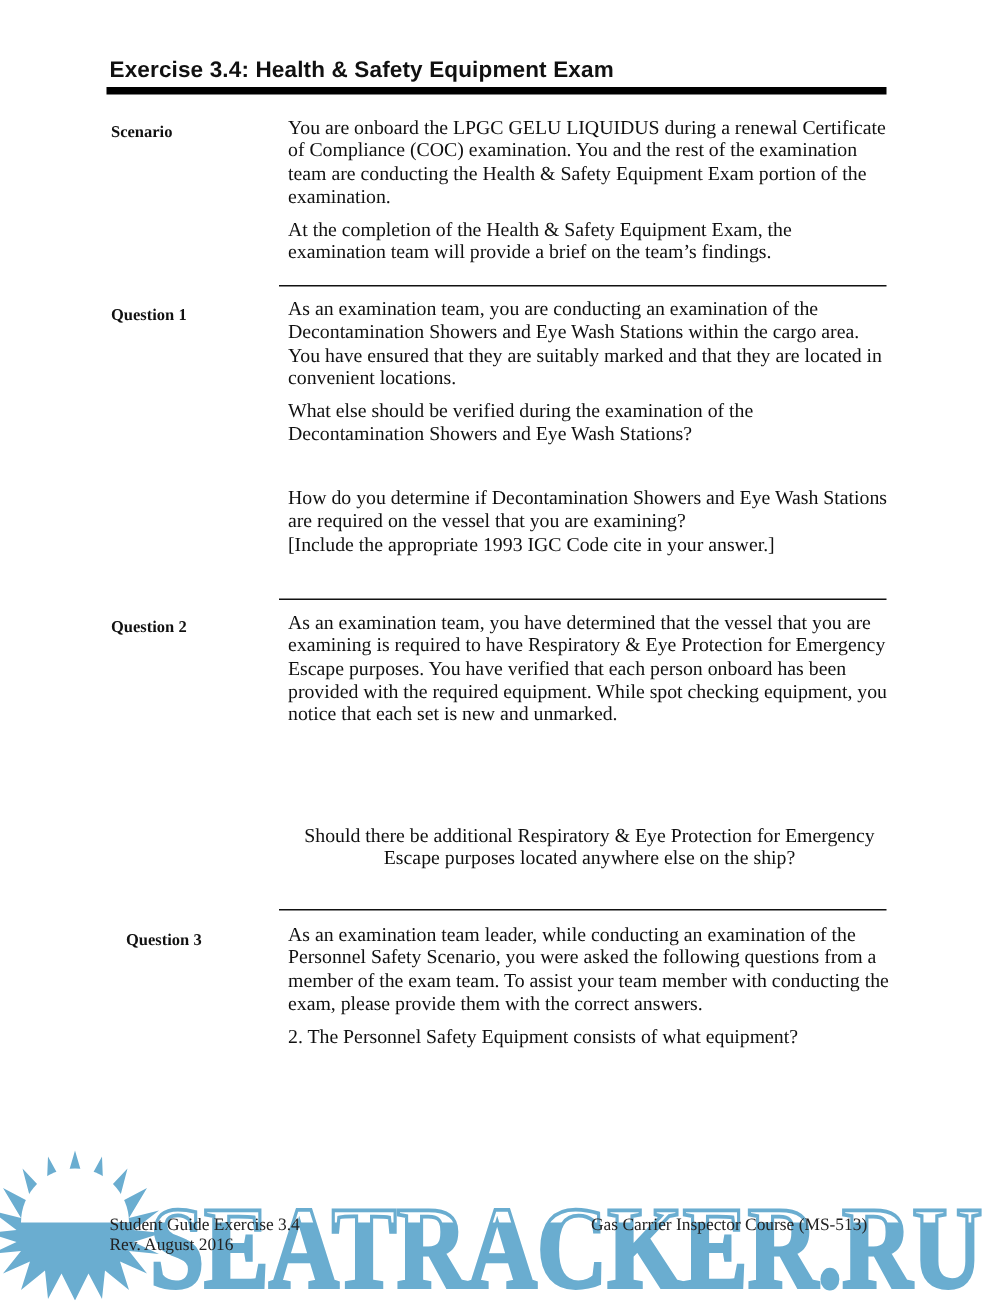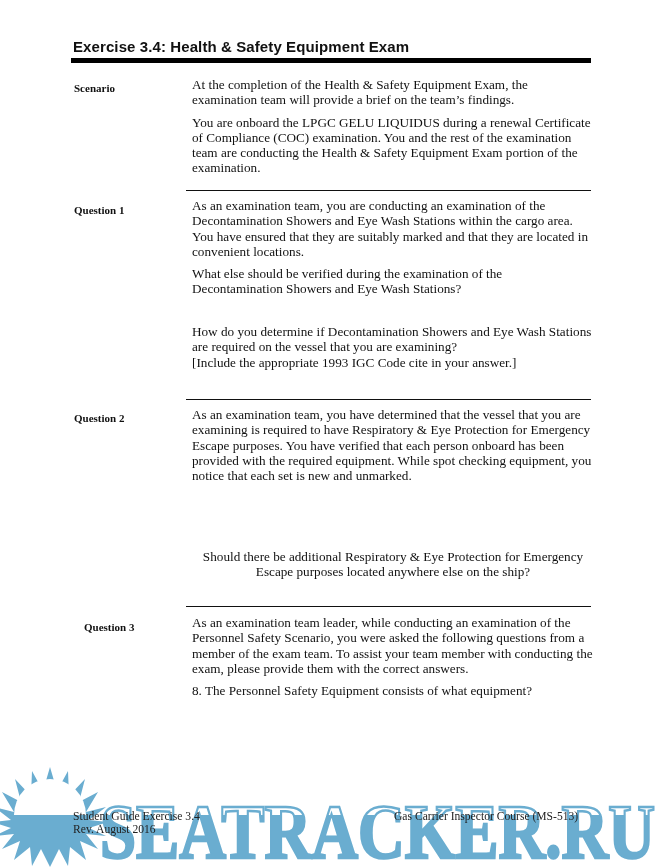--- a/index.html
+++ b/index.html
@@ -14,22 +14,22 @@
   .watermark { position:absolute; left:0; top:765px; width:549px; height:102px; z-index:2; }
 </style>
 </head>
 <body>
 
 <div class="title">Exercise 3.4:  Health &amp; Safety Equipment Exam</div>
 <div class="thick-rule"></div>
 
 <div class="row-label" style="top:82px;">Scenario</div>
 <div class="block" style="top:77px;">
+  <p>You are onboard the LPGC GELU LIQUIDUS during a renewal Certificate of Compliance (COC) examination.  You and the rest of the examination team are conducting the Health &amp; Safety Equipment Exam portion of the examination.</p>
   <p>At the completion of the Health &amp; Safety Equipment Exam, the examination team will provide a brief on the team’s findings.</p>
-  <p>You are onboard the LPGC GELU LIQUIDUS during a renewal Certificate of Compliance (COC) examination.  You and the rest of the examination team are conducting the Health &amp; Safety Equipment Exam portion of the examination.</p>
 </div>
 <div class="rule" style="top:190px;"></div>
 
 <div class="row-label" style="top:204px;">Question 1</div>
 <div class="block" style="top:198px;">
   <p>As an examination team, you are conducting an examination of the Decontamination Showers and Eye Wash Stations within the cargo area.  You have ensured that they are suitably marked and that they are located in convenient locations.</p>
   <p>What else should be verified during the examination of the Decontamination Showers and Eye Wash Stations?</p>
 </div>
 <div class="block" style="top:324px;">
   <div>How do you determine if Decontamination Showers and Eye Wash Stations are required on the vessel that you are examining?</div>
@@ -42,21 +42,21 @@
   <p>As an examination team, you have determined that the vessel that you are examining is required to have Respiratory &amp; Eye Protection for Emergency Escape purposes.  You have verified that each person onboard has been provided with the required equipment.  While spot checking equipment, you notice that each set is new and unmarked.</p>
 </div>
 <div class="block" style="top:549px;text-align:center;">
   <div>Should there be additional Respiratory &amp; Eye Protection for Emergency Escape purposes located anywhere else on the ship?</div>
 </div>
 <div class="rule" style="top:606px;"></div>
 
 <div class="row-label" style="top:621px;margin-left:10px;">Question 3</div>
 <div class="block" style="top:615px;">
   <p>As an examination team leader, while conducting an examination of the Personnel Safety Scenario, you were asked the following questions from a member of the exam team.  To assist your team member with conducting the exam, please provide them with the correct answers.</p>
-  <p>8.  The Personnel Safety Equipment consists of what equipment?</p>
+  <p>2.  The Personnel Safety Equipment consists of what equipment?</p>
 </div>
 
 <div class="watermark">
   <svg width="665" height="102" viewBox="0 0 665 102" xmlns="http://www.w3.org/2000/svg">
     <g>
       <polygon fill="#6aadd0" points="
         50,2 57,26 68,6 69,31 85,14 79,37 98,27 86,47 106,42 89,55 108,57 89,63 106,71 86,69 98,84 80,76 86,95 70,82 68,101 59,84 50,102 41,84 32,101 30,82 14,95 20,76 2,84 14,69 -6,71 11,63 -8,57 11,55 -6,42 14,47 2,27 21,37 15,14 31,31 32,6 43,26"></polygon>
       <path d="M14,50 A36,36 0 0 1 86,50 Z" fill="#ffffff"></path>
     </g>
     <text x="100" y="93" font-family="Liberation Serif, serif" font-weight="bold" font-size="78" textLength="555" lengthAdjust="spacingAndGlyphs" fill="#ffffff" stroke="#6aadd0" stroke-width="2.5">SEATRACKER.RU</text>

